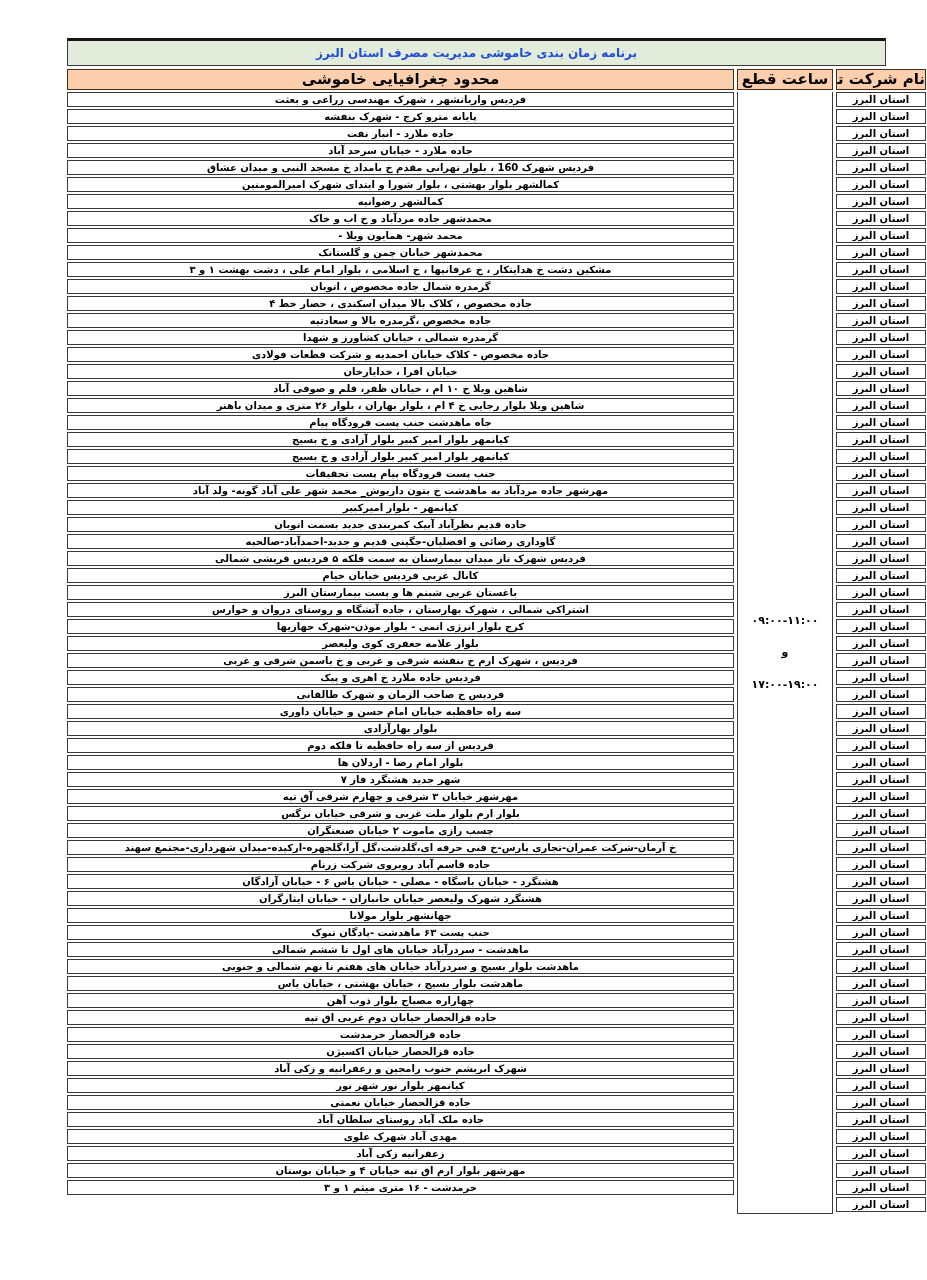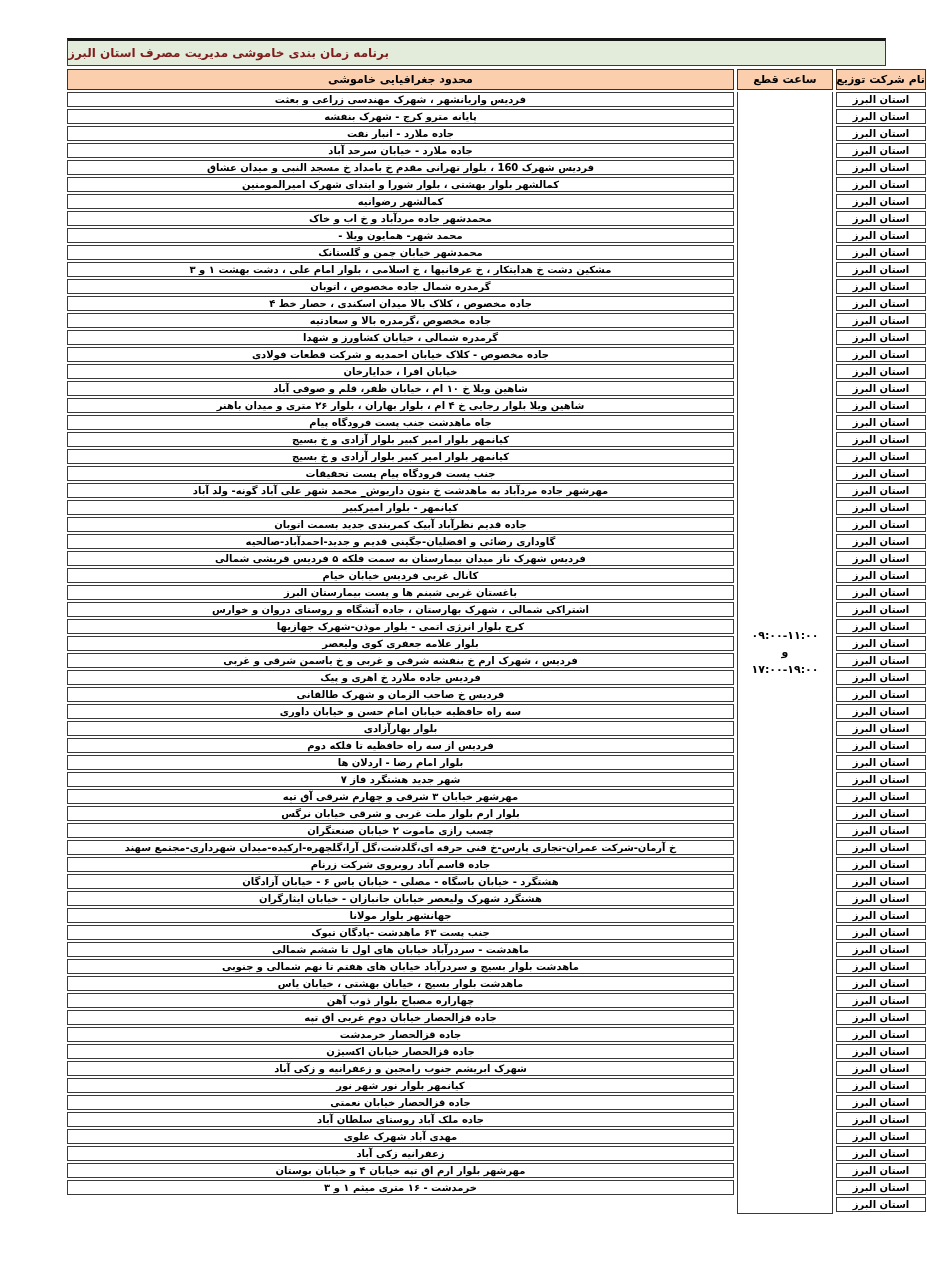--- a/index.html
+++ b/index.html
@@ -17,39 +17,39 @@
     direction:rtl;
   }
   .title-bar{
     margin-right:40px;
     width:817px;
     background:#e3ebdb;
     border:1px solid #3a3a3a;
     border-top:3px solid #151515;
     height:24px;
     line-height:24px;
-    text-align:left;
+    text-align:center;
     font-weight:bold;
     font-size:12px;
-    color:#7f1d1d;
+    color:#1d4ed8;
   }
   .grid{
     display:flex;
     flex-direction:row;
     margin-top:3px;
     column-gap:3px;
   }
   .hcell{
     background:#fbcfae;
     border:1px solid #4a2d14;
     height:19px;
     line-height:19px;
     text-align:center;
     font-weight:bold;
-    font-size:11px;
+    font-size:15px;
     color:#000;
     margin-bottom:2px;
     white-space:nowrap;
     overflow:hidden;
   }
   .col-company{width:90px;flex:0 0 auto;}
   .col-time{width:96px;flex:0 0 auto;display:flex;flex-direction:column;}
   .col-area{flex:1 1 auto;min-width:0;}
   .cell{
     border:1px solid #3a3a3a;
@@ -66,21 +66,21 @@
   }
   .time-body{
     flex:1 1 auto;
     border-left:1px solid #3a3a3a;
     border-right:1px solid #3a3a3a;
     border-bottom:1px solid #3a3a3a;
     display:flex;
     flex-direction:column;
     justify-content:center;
     align-items:center;
-    row-gap:4px;
+    row-gap:19px;
     font-weight:bold;
     font-size:11px;
     color:#000;
   }
   .time-line{display:block;direction:ltr;unicode-bidi:embed;}
 </style>
 </head>
 <body>
 
 <div class="sheet">

